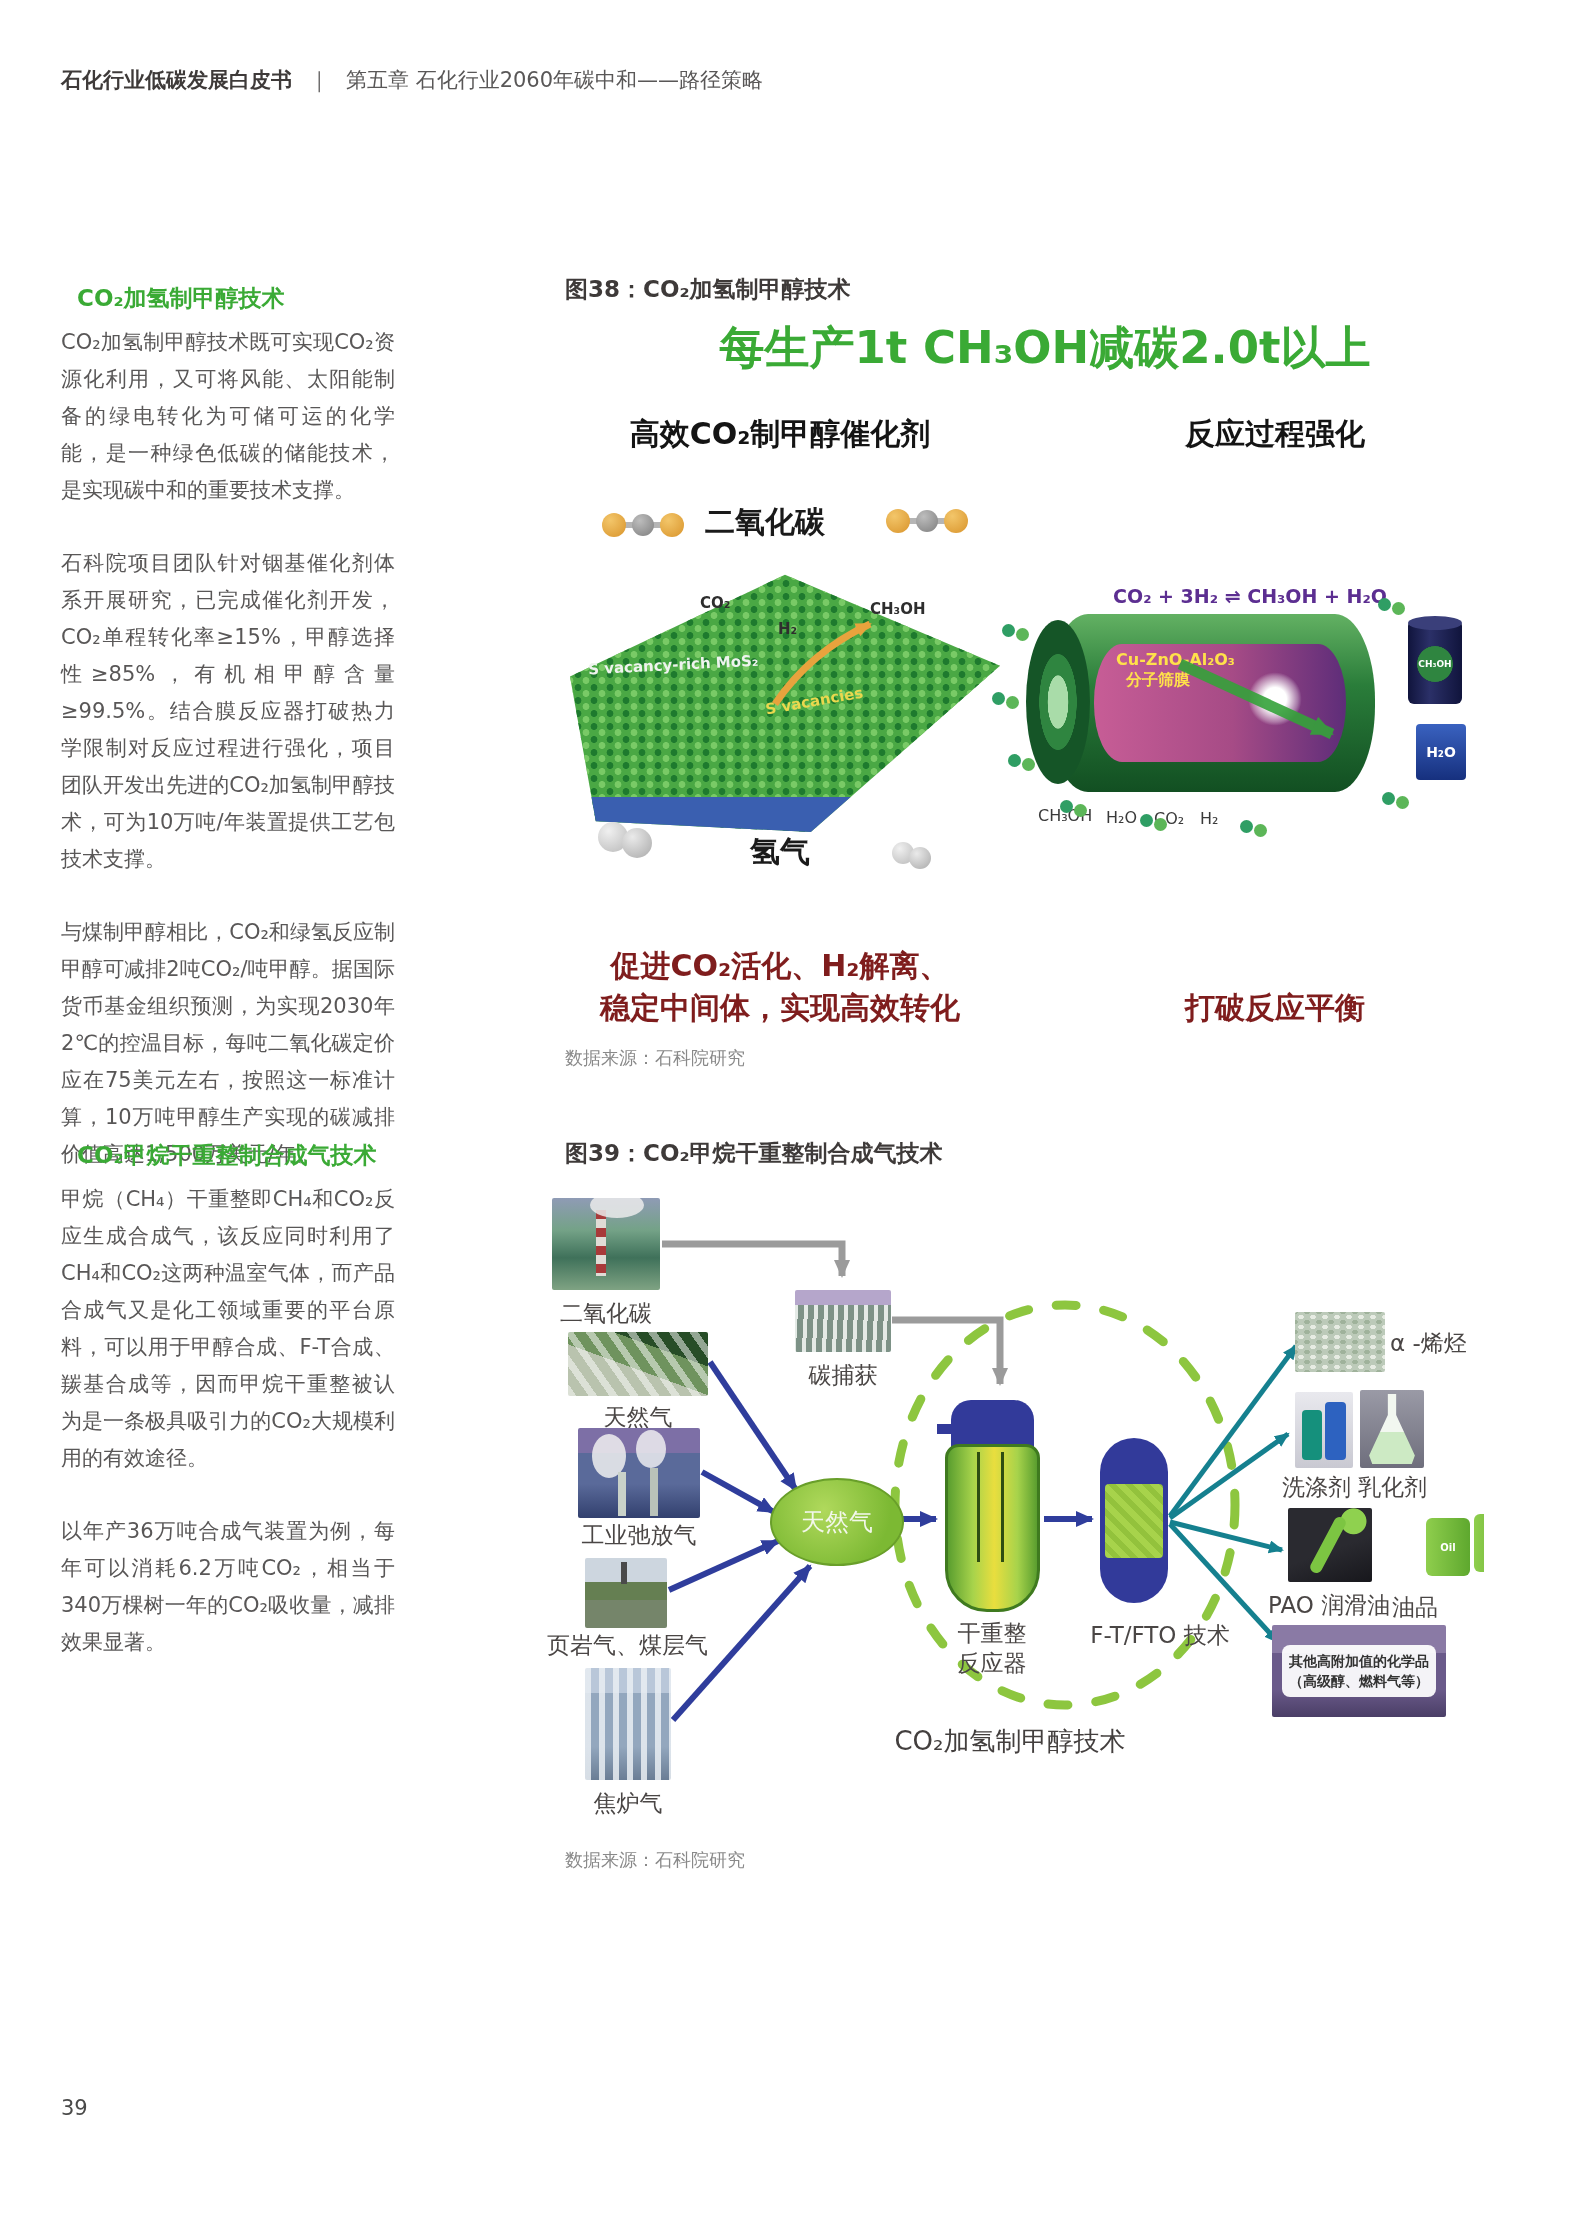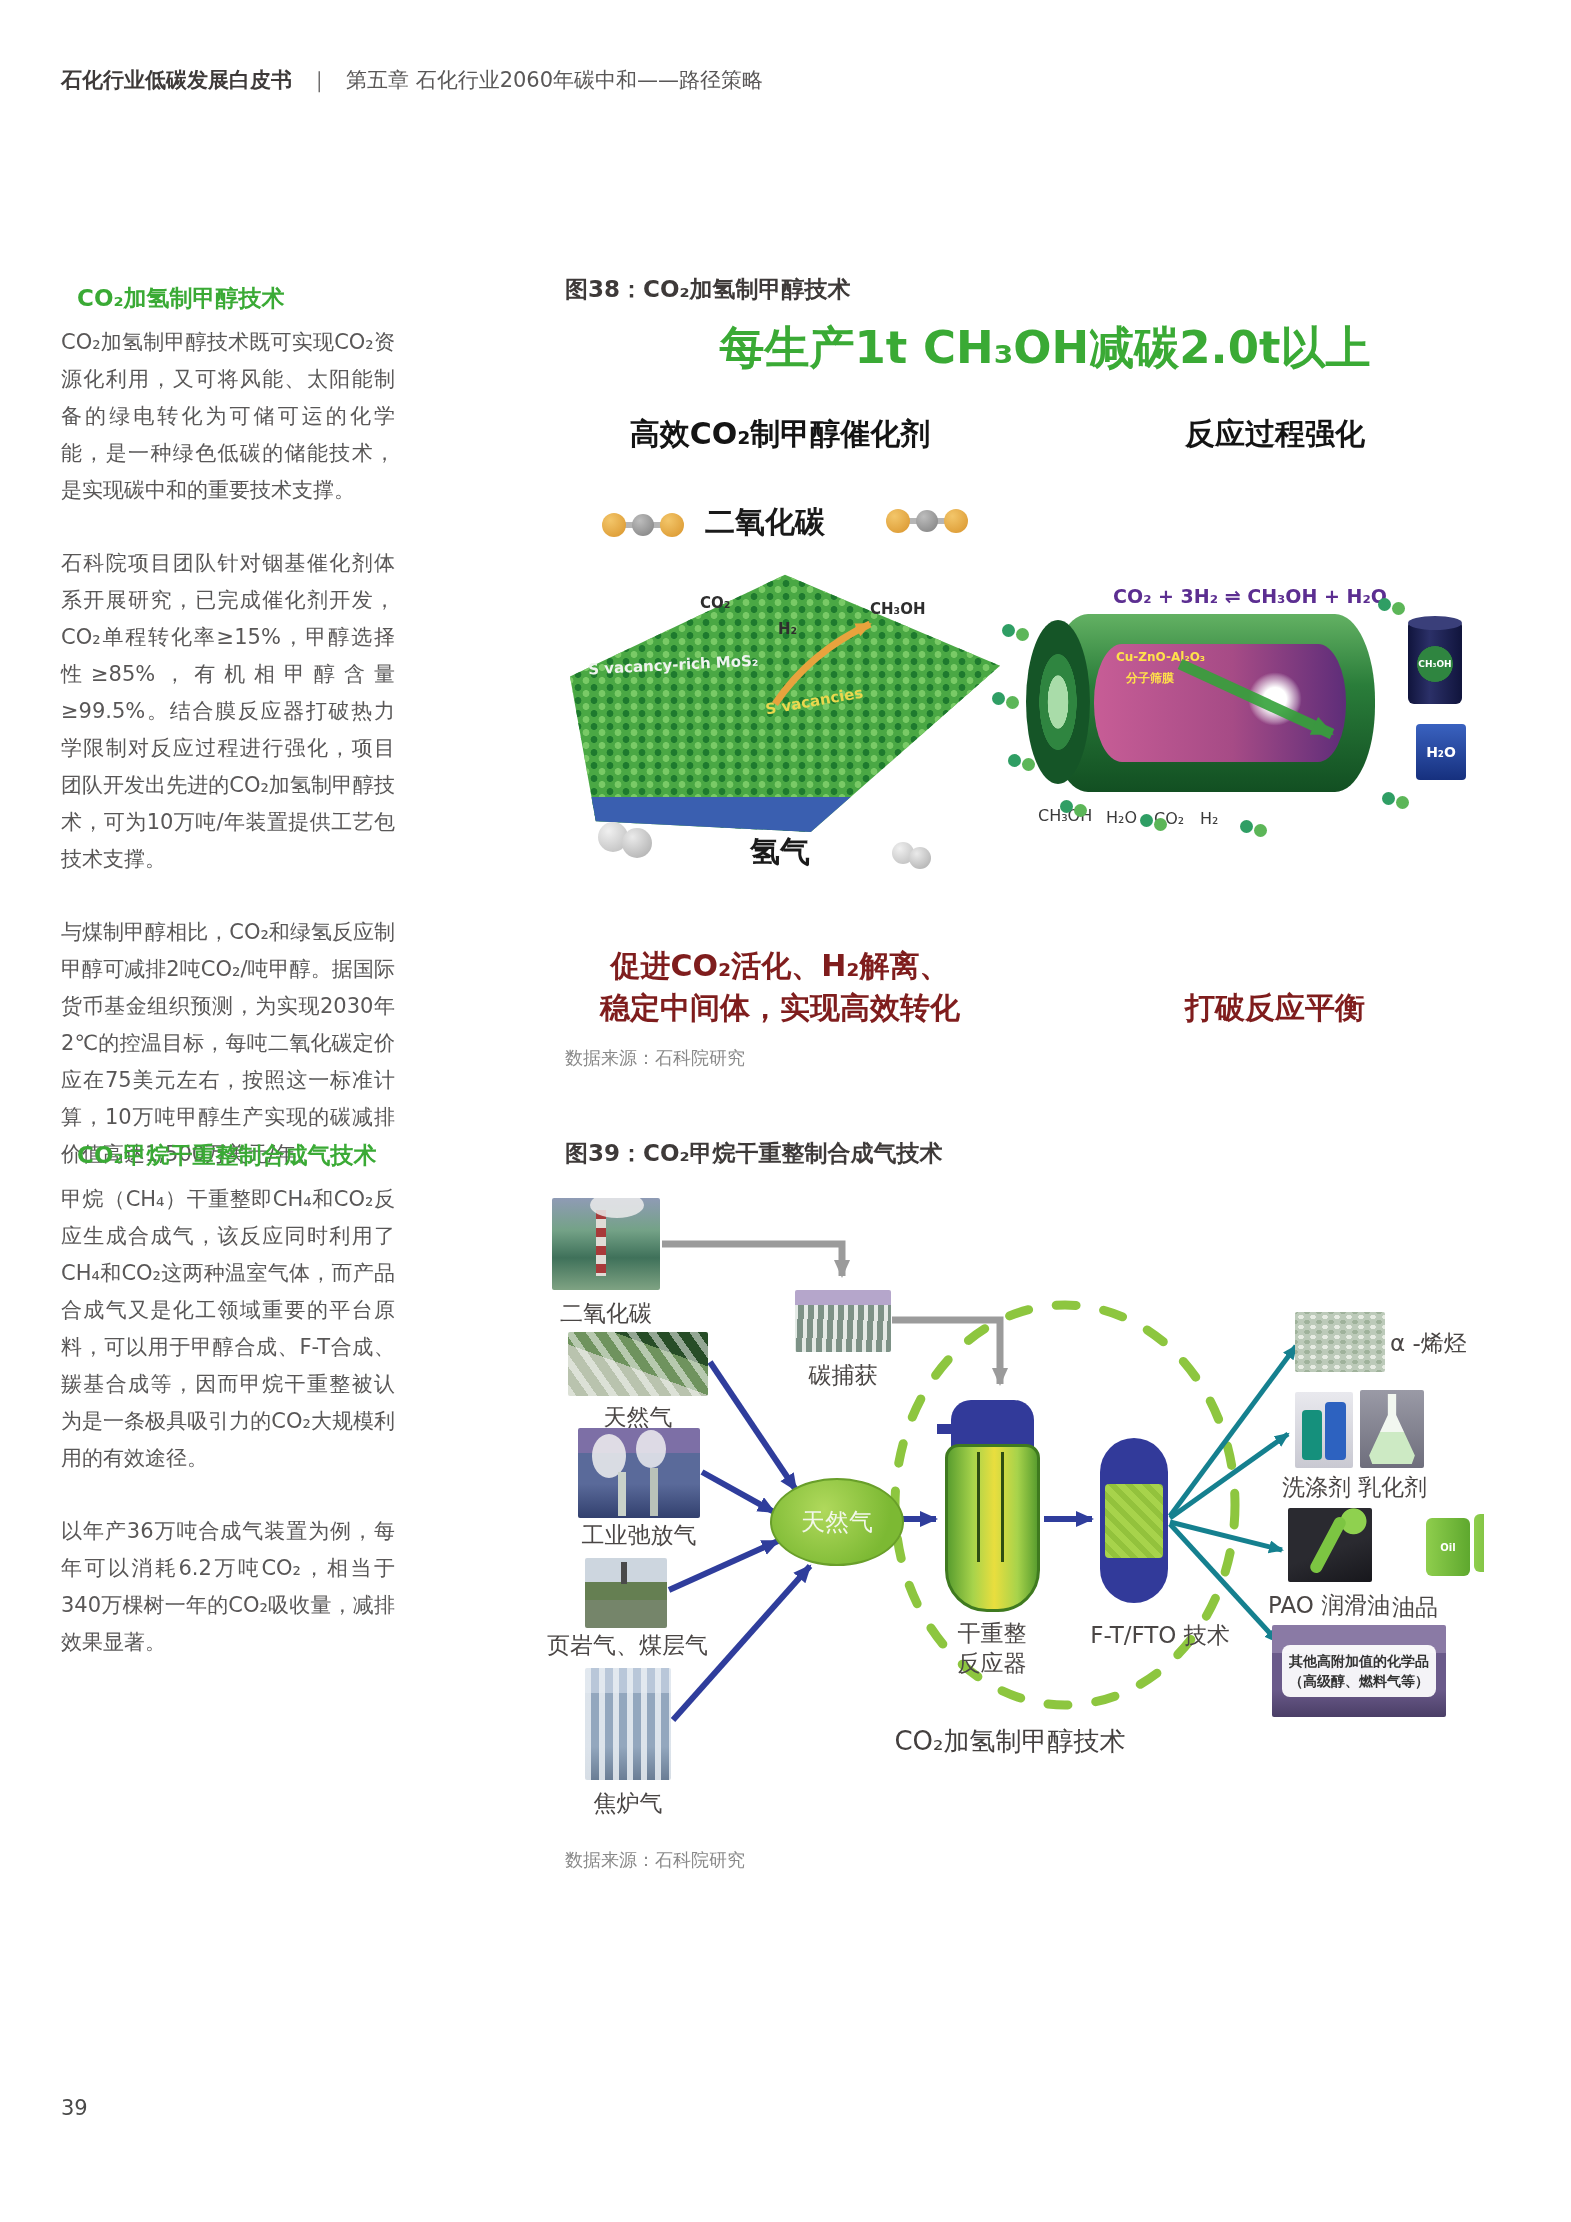--- a/index.html
+++ b/index.html
@@ -41,21 +41,21 @@
   
   .reactor38{position:absolute;left:490px;top:342px;width:345px;height:178px;}
   .r38-body{position:absolute;left:18px;top:0;right:0;bottom:0;border-radius:40px/86px;
     background:linear-gradient(180deg,#63b163 0%,#2a7d3a 40%,#124f22 100%);}
   .r38-cap{position:absolute;left:-4px;top:6px;width:64px;height:164px;border-radius:50%;
     background:radial-gradient(closest-side,#a9dca9 0 32%,#2f8540 33% 58%,#155527 59% 100%);}
   .r38-inner{position:absolute;left:64px;top:30px;width:252px;height:118px;border-radius:28px/58px;
     background:linear-gradient(90deg,#c75d96 0%,#a64b86 55%,#5e2d79 100%);}
   .r38-glow{position:absolute;left:218px;top:58px;width:54px;height:54px;border-radius:50%;
     background:radial-gradient(circle,#ffffff 0 30%,rgba(255,255,255,.3) 60%,rgba(255,255,255,0) 70%);}
-  .r38-strip{position:absolute;font-size:12px;font-weight:bold;color:#ffe14a;white-space:nowrap;}
+  .r38-strip{position:absolute;font-size:16px;font-weight:bold;color:#ffe14a;white-space:nowrap;}
   .barrel{position:absolute;left:868px;top:348px;width:54px;height:84px;border-radius:6px;
     background:linear-gradient(90deg,#10143c,#2b3068 40%,#10143c);}
   .barrel .lid{position:absolute;left:0;top:-4px;width:54px;height:14px;border-radius:50%;background:#3a3f7a;}
   .barrel .ring{position:absolute;left:9px;top:26px;width:36px;height:36px;border-radius:50%;
     background:radial-gradient(circle,#2f8540 0 70%,#1c5a2a 71%);color:#fff;font-size:9px;font-weight:bold;
     display:flex;align-items:center;justify-content:center;}
   .waterbox{position:absolute;left:876px;top:452px;width:50px;height:56px;border-radius:4px;
     background:linear-gradient(180deg,#3a62c0,#16307e);color:#fff;font-size:14px;font-weight:bold;
     display:flex;align-items:center;justify-content:center;}
   .sublbl{position:absolute;font-size:16px;color:#3a3a3a;white-space:nowrap;}

